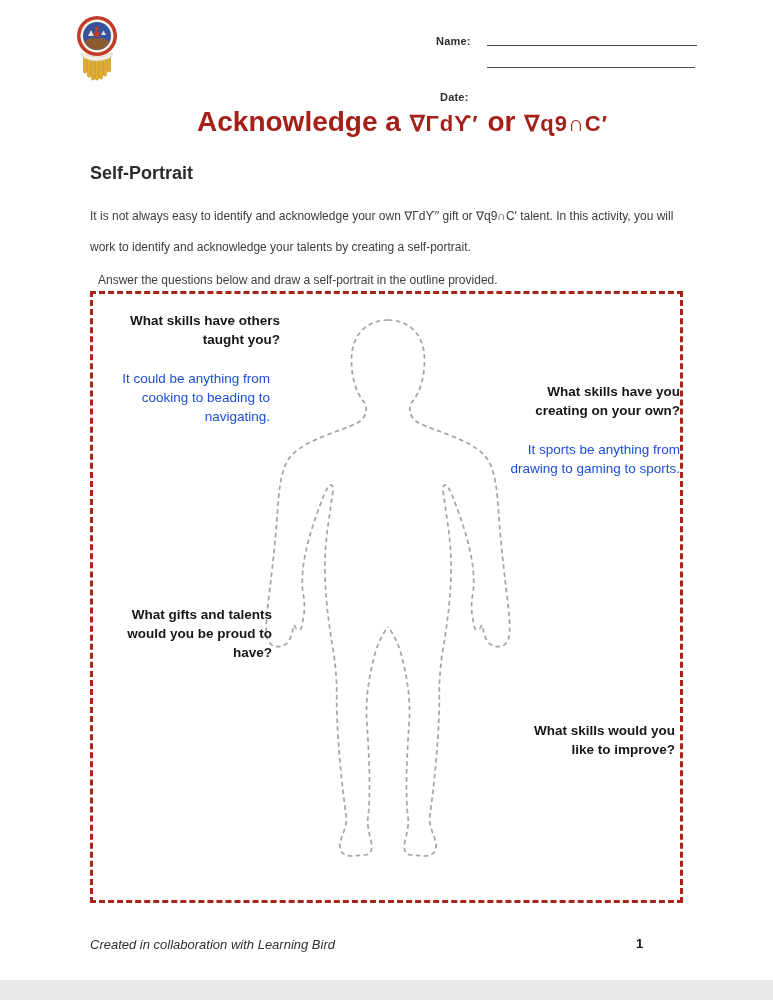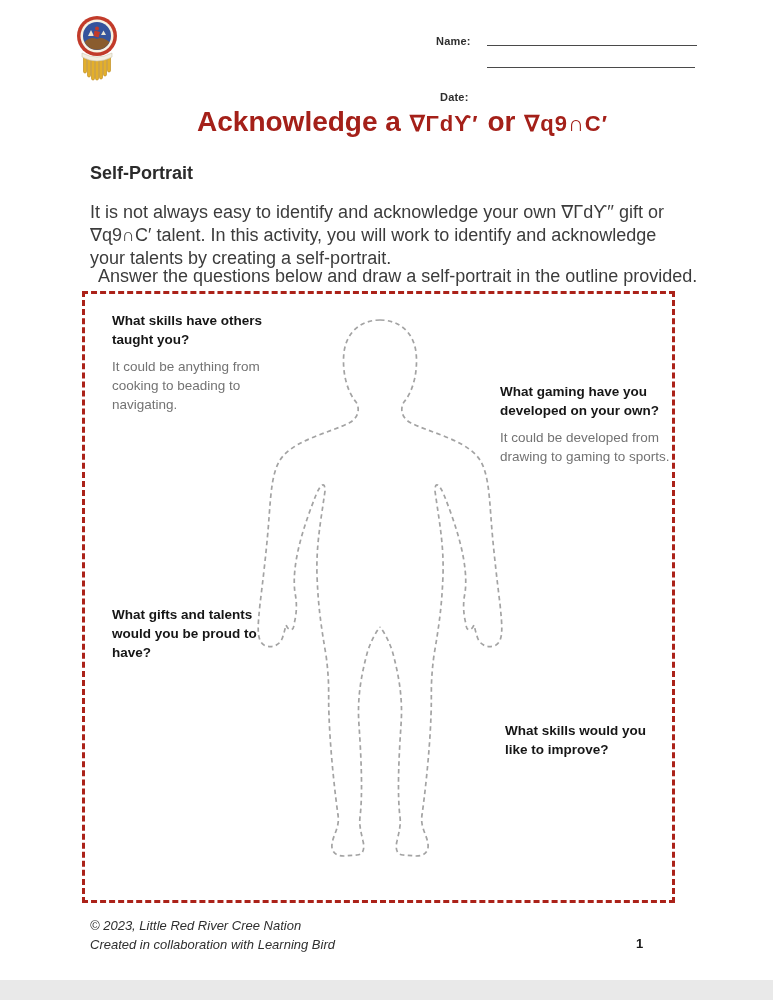--- a/index.html
+++ b/index.html
@@ -24,32 +24,32 @@
     position:absolute;left:16px;top:106px;width:773px;
     display:flex;justify-content:center;align-items:baseline;gap:9px;
     font-weight:700;font-size:28px;color:#a42019;
   }
   .doc-title .syl{font-size:22px;letter-spacing:1px;}
   
   .section-heading{
     position:absolute;left:90px;top:163px;
     font-size:18px;font-weight:700;color:#2b2b2b;
   }
-  .para{position:absolute;left:90px;width:606px;font-size:18px;line-height:23px;color:#3c3c3c;}
+  .para{position:absolute;left:90px;width:606px;font-size:12px;line-height:31px;color:#3c3c3c;}
   .para1{top:201px;}
   .para2{top:257px;}
   
   .activity-box{
-    position:absolute;left:82px;top:291px;width:593px;height:612px;
-    box-sizing:border-box;border:3px dashed #ab2219;
+    position:absolute;left:90px;top:291px;width:593px;height:612px;
+    box-sizing:border-box;border:3px dashed #ab2219;text-align:right;
   }
   .figure-svg{position:absolute;left:0;top:0;}
   .qblock{position:absolute;}
   .qblock .q{font-size:13.5px;font-weight:700;line-height:19px;color:#161616;}
-  .qblock .hint{font-size:13.5px;line-height:19px;color:#737373;margin-top:8px;}
+  .qblock .hint{font-size:13.5px;line-height:19px;color:#1d4ed8;margin-top:20px;}
   .q1{left:27px;top:17px;width:160px;}
   .q1 .hint{width:150px;}
   .q2{left:415px;top:88px;width:172px;}
   .q3{left:27px;top:311px;width:152px;}
   .q4{left:420px;top:427px;width:162px;}
   
   .footer-line{
     position:absolute;left:90px;font-size:13px;font-style:italic;color:#2f2f2f;
   }
   .footer-line1{top:918px;}
@@ -138,31 +138,30 @@
         <use href="#half-body" transform="translate(590,0) scale(-1,1)"></use>
       </g>
     </svg>
 
     <div class="qblock q1">
       <div class="q">What skills have others taught you?</div>
       <div class="hint">It could be anything from cooking to beading to navigating.</div>
     </div>
 
     <div class="qblock q2">
-      <div class="q">What gaming have you developed on your own?</div>
-      <div class="hint">It could be developed from drawing to gaming to sports.</div>
+      <div class="q">What skills have you creating on your own?</div>
+      <div class="hint">It sports be anything from drawing to gaming to sports.</div>
     </div>
 
     <div class="qblock q4">
       <div class="q">What skills would you like to improve?</div>
     </div>
 
     <div class="qblock q3">
       <div class="q">What gifts and talents would you be proud to have?</div>
     </div>
 
   </div>
 
-  <div class="footer-line footer-line1">© 2023, Little Red River Cree Nation</div>
   <div class="footer-line footer-line2">Created in collaboration with Learning Bird</div>
   <div class="page-number">1</div>
 
 </div>
 
 </body></html>

